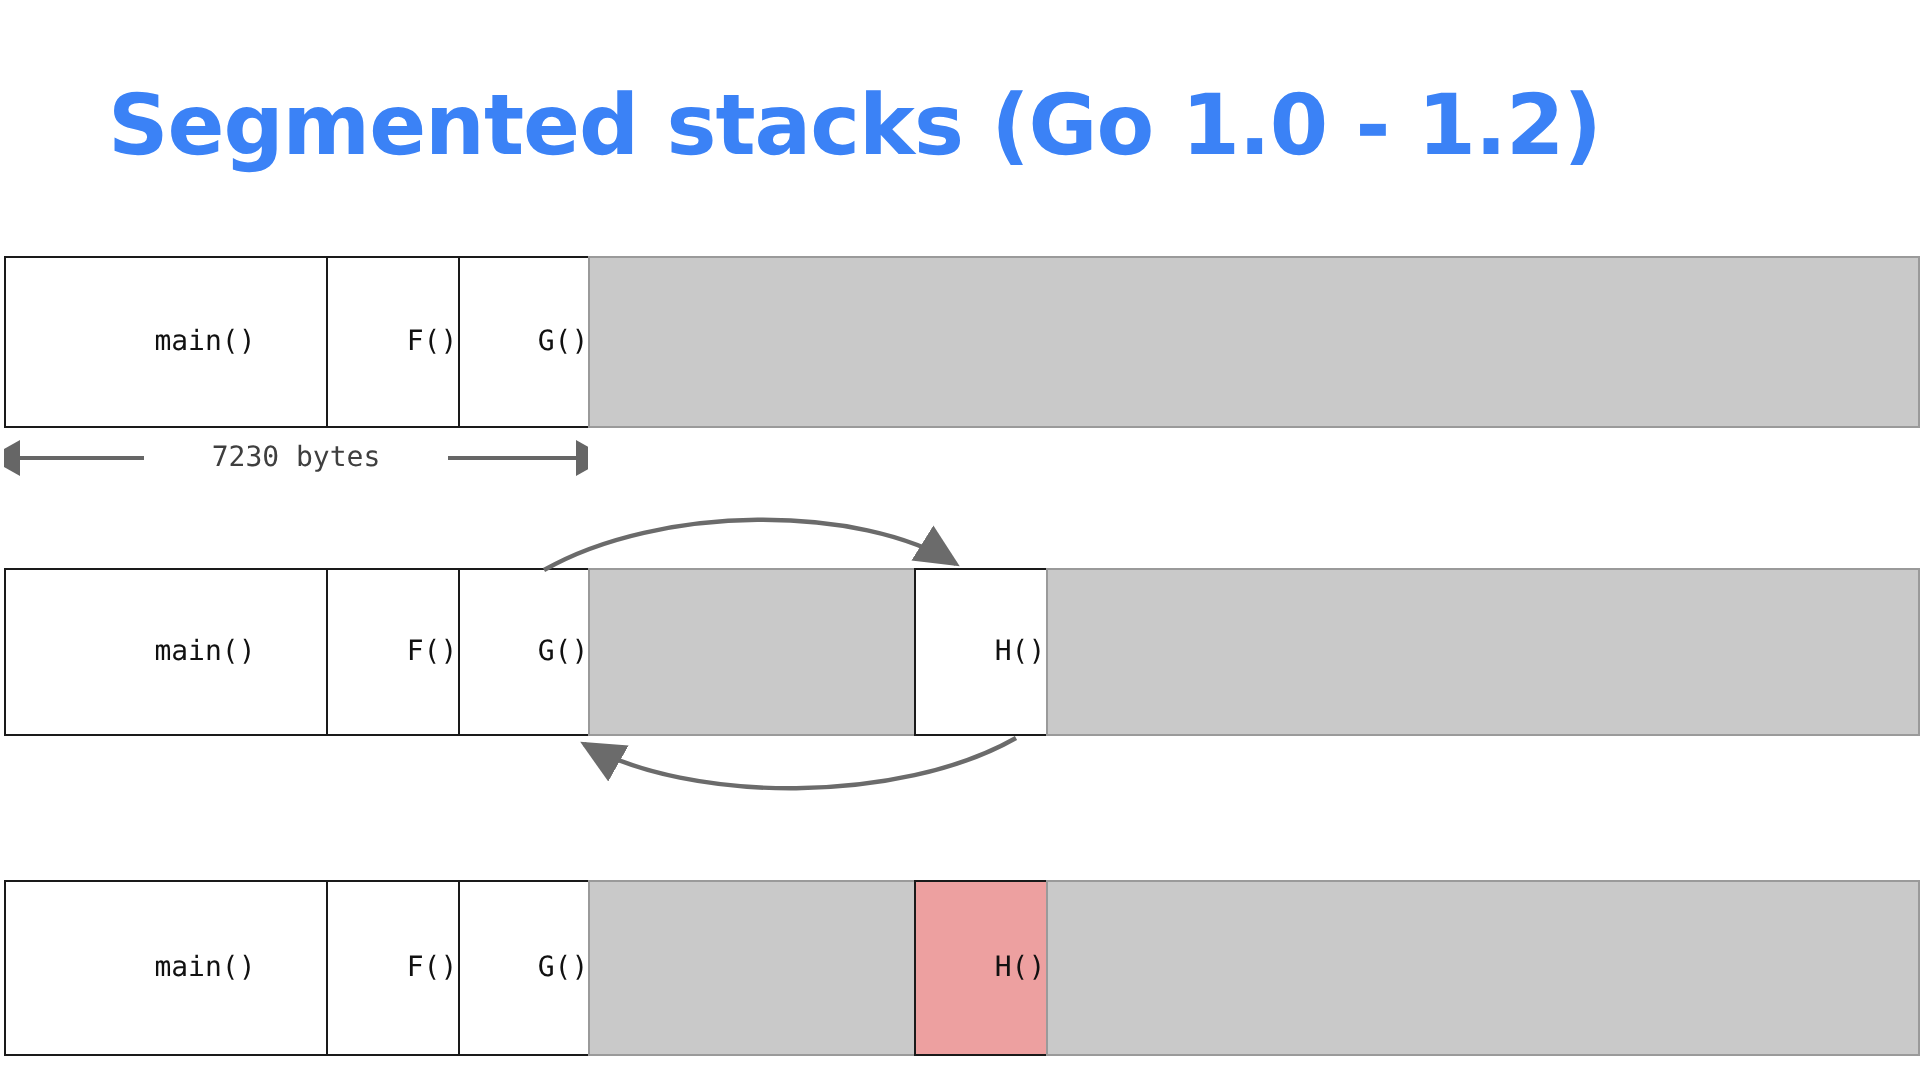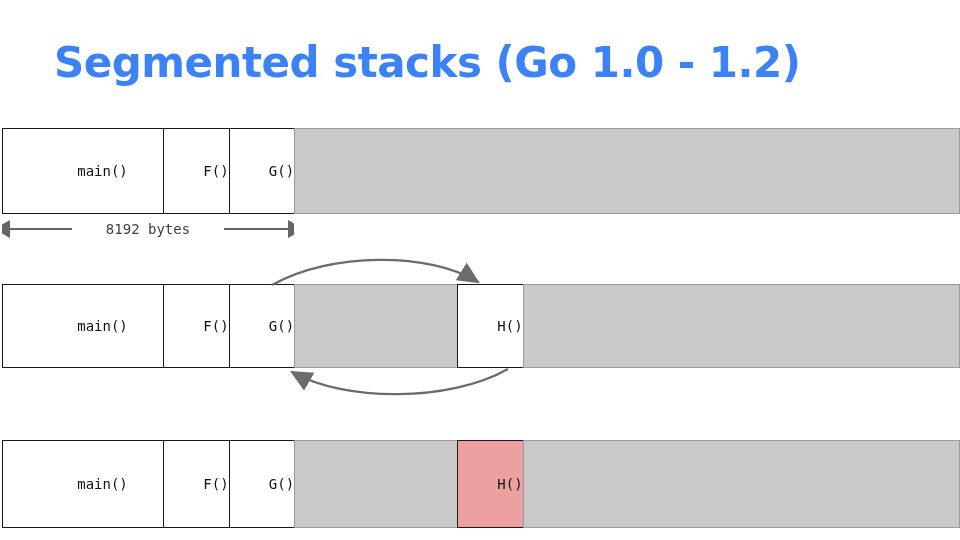--- a/index.html
+++ b/index.html
@@ -125,21 +125,21 @@
         <marker id="dimHeadL" markerWidth="9" markerHeight="9" refX="8" refY="4.5" orient="auto">
           <path d="M8,0 L0,4.5 L8,9 Z" fill="#666666"></path>
         </marker>
         <marker id="dimHeadR" markerWidth="9" markerHeight="9" refX="1" refY="4.5" orient="auto">
           <path d="M0,0 L8,4.5 L0,9 Z" fill="#666666"></path>
         </marker>
       </defs>
       <line x1="70" y1="13" x2="6" y2="13" stroke="#666666" stroke-width="2" marker-end="url(#dimHeadR)"></line>
       <line x1="222" y1="13" x2="288" y2="13" stroke="#666666" stroke-width="2" marker-end="url(#dimHeadR)"></line>
     </svg>
-    <div id="dimension-label">8192 bytes</div>
+    <div id="dimension-label">7230 bytes</div>
   </div>
 
   <div class="stack-row">
     <div class="frame-cell" style="left:0px; top:284px; width:162px; height:84px;">
       <span>main()</span>
     </div>
     <div class="frame-cell" style="left:161px; top:284px; width:67px; height:84px;">
       <span>F()</span>
     </div>
     <div class="frame-cell" style="left:227px; top:284px; width:66px; height:84px;">

